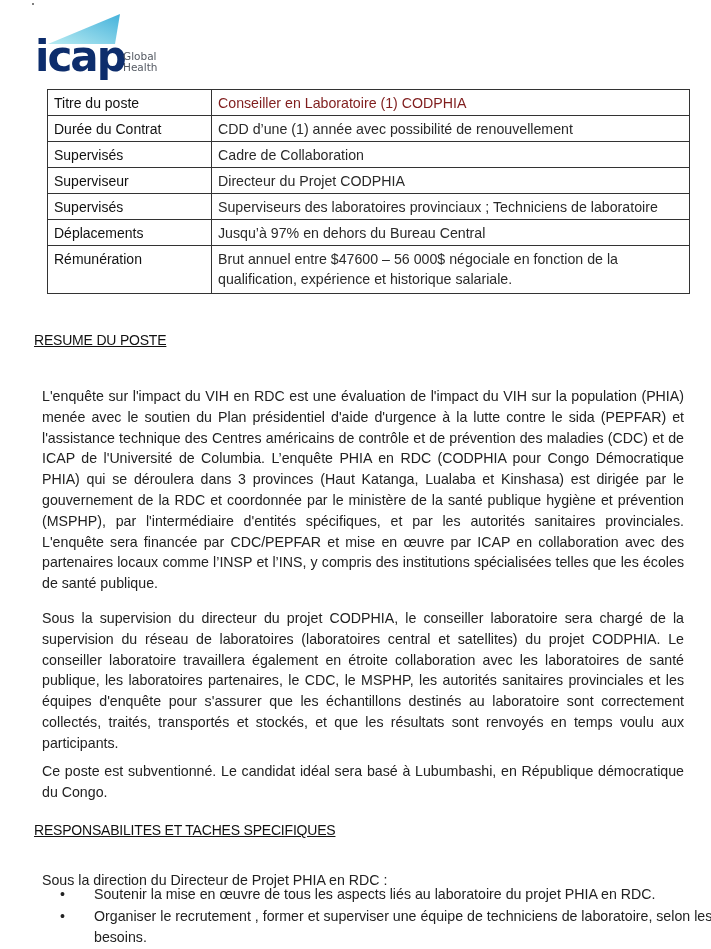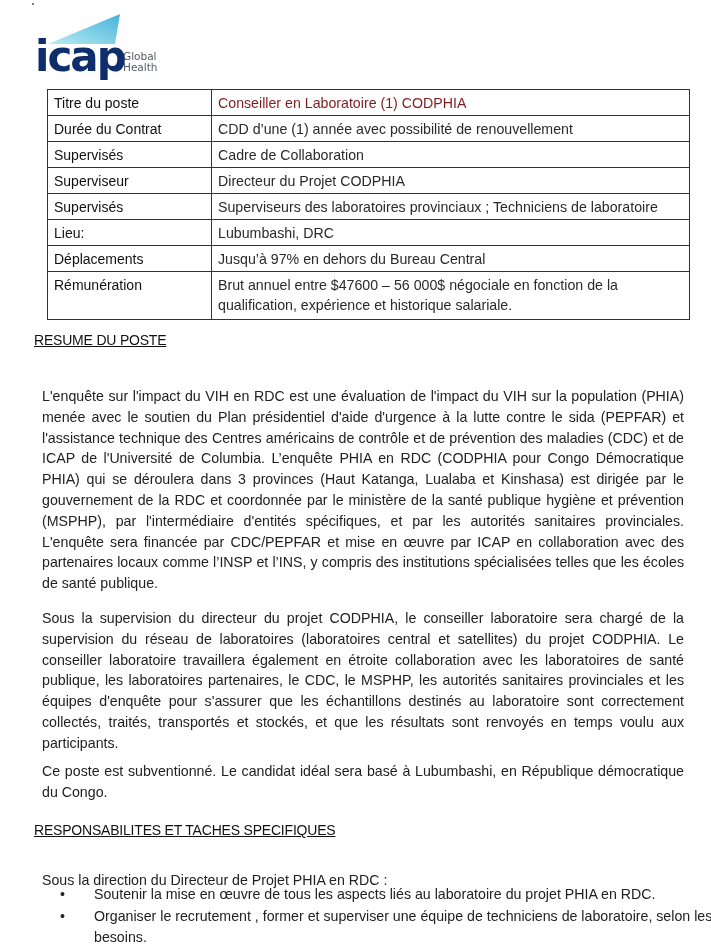--- a/index.html
+++ b/index.html
@@ -168,24 +168,20 @@
       </tr>
       <tr>
         <td class="label">Superviseur</td>
         <td class="value">Directeur du Projet CODPHIA</td>
       </tr>
       <tr>
         <td class="label">Supervisés</td>
         <td class="value">Superviseurs des laboratoires provinciaux ; Techniciens de laboratoire</td>
       </tr>
       <tr>
-        <td class="label">Lieu:</td>
-        <td class="value">Lubumbashi, DRC</td>
-      </tr>
-      <tr>
         <td class="label">Déplacements</td>
         <td class="value">Jusqu’à 97% en dehors du Bureau Central</td>
       </tr>
       <tr class="tall">
         <td class="label">Rémunération</td>
         <td class="value">Brut annuel entre $47600 – 56 000$ négociale en fonction de la qualification, expérience et historique salariale.</td>
       </tr>
     </tbody>
   </table>
 

